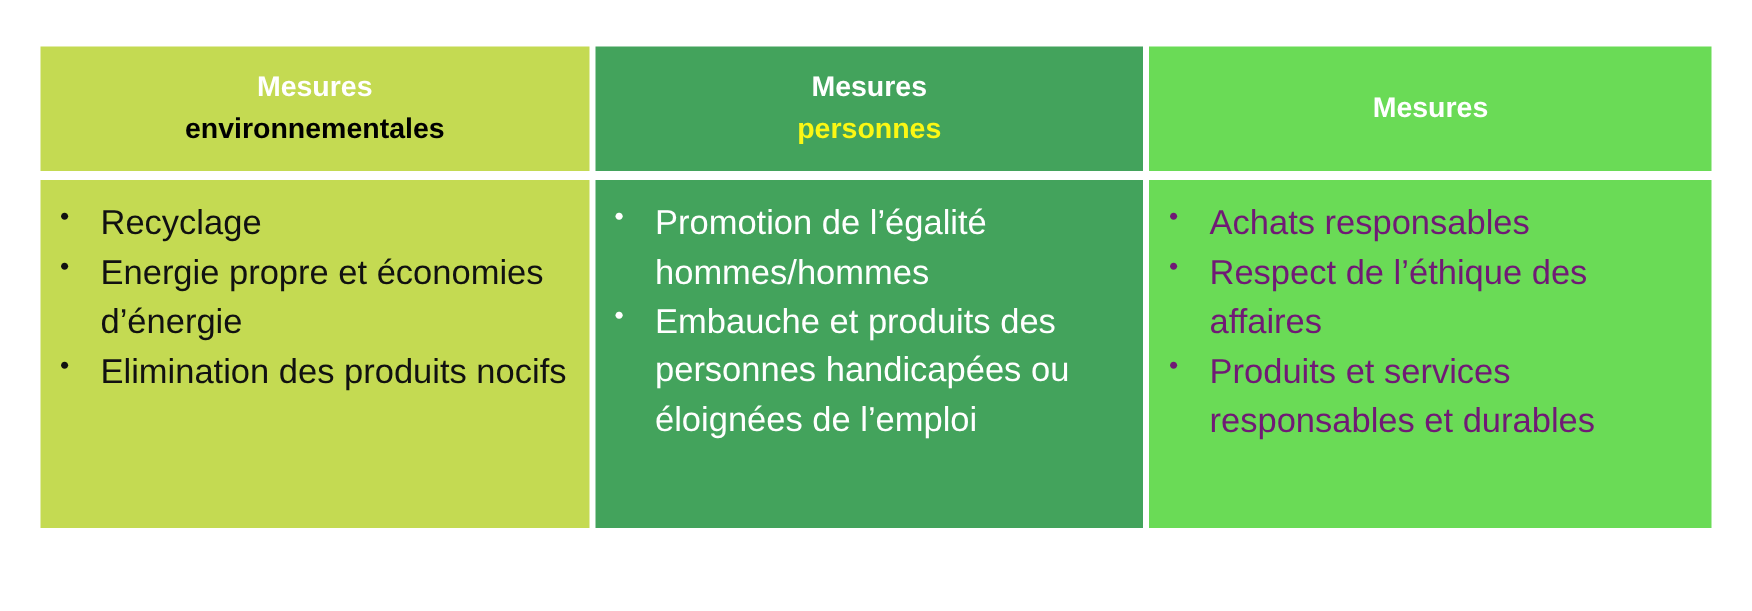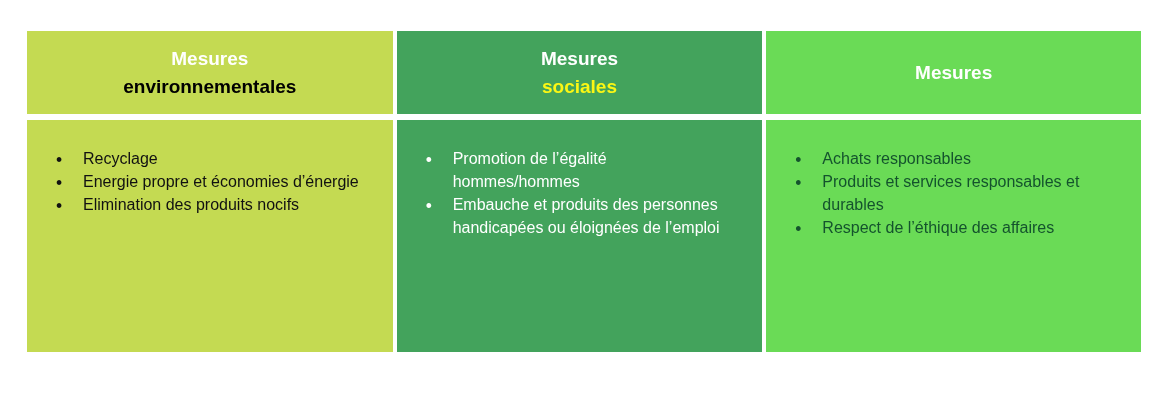--- a/index.html
+++ b/index.html
@@ -48,23 +48,23 @@
   }
 
   .body {
     flex: 1;
     padding: 12px 14px 0 13px;
     box-sizing: border-box;
   }
 
   ul.bullets {
     list-style: none;
-    margin: 16px;
+    margin: 0;
     padding: 0;
-    font-size: 16px;
+    font-size: 23px;
     line-height: 1.42;
   }
   ul.bullets li {
     position: relative;
     padding-left: 27px;
     margin: 0 0 0.5px 0;
   }
   ul.bullets li::before {
     content: "\2022";
     position: absolute;
@@ -78,21 +78,21 @@
   .col-env .header, .col-env .body { background: #c4da52; }
   .col-env .header-line2 { color: #000000; }
   .col-env .body, .col-env ul.bullets li::before { color: #111111; }
 
   .col-soc .header, .col-soc .body { background: #43a35c; }
   .col-soc .header-line2 { color: #fbf714; }
   .col-soc .body, .col-soc ul.bullets li::before { color: #ffffff; }
 
   .col-eco .header, .col-eco .body { background: #6adb56; }
   .col-eco .header-line2 { color: #6d9c6b; }
-  .col-eco .body, .col-eco ul.bullets li::before { color: #14532d; }
+  .col-eco .body, .col-eco ul.bullets li::before { color: #701a75; }
 </style>
 </head>
 <body>
 
 <div id="table">
 
   <div class="column col-env">
     <div class="header">
       <span class="header-line1">Mesures</span>
       <span class="header-line2">environnementales</span>
@@ -102,36 +102,36 @@
         <li>Recyclage</li>
         <li>Energie propre et économies d’énergie</li>
         <li>Elimination des produits nocifs</li>
       </ul>
     </div>
   </div>
 
   <div class="column col-soc">
     <div class="header">
       <span class="header-line1">Mesures</span>
-      <span class="header-line2">sociales</span>
+      <span class="header-line2">personnes</span>
     </div>
     <div class="body">
       <ul class="bullets">
         <li>Promotion de l’égalité hommes/hommes</li>
         <li>Embauche et produits des personnes handicapées ou éloignées de l’emploi</li>
       </ul>
     </div>
   </div>
 
   <div class="column col-eco">
     <div class="header">
       <span class="header-line1">Mesures</span>
     </div>
     <div class="body">
       <ul class="bullets">
         <li>Achats responsables</li>
+        <li>Respect de l’éthique des affaires</li>
         <li>Produits et services responsables et durables</li>
-        <li>Respect de l’éthique des affaires</li>
       </ul>
     </div>
   </div>
 
 </div>
 
 </body></html>

